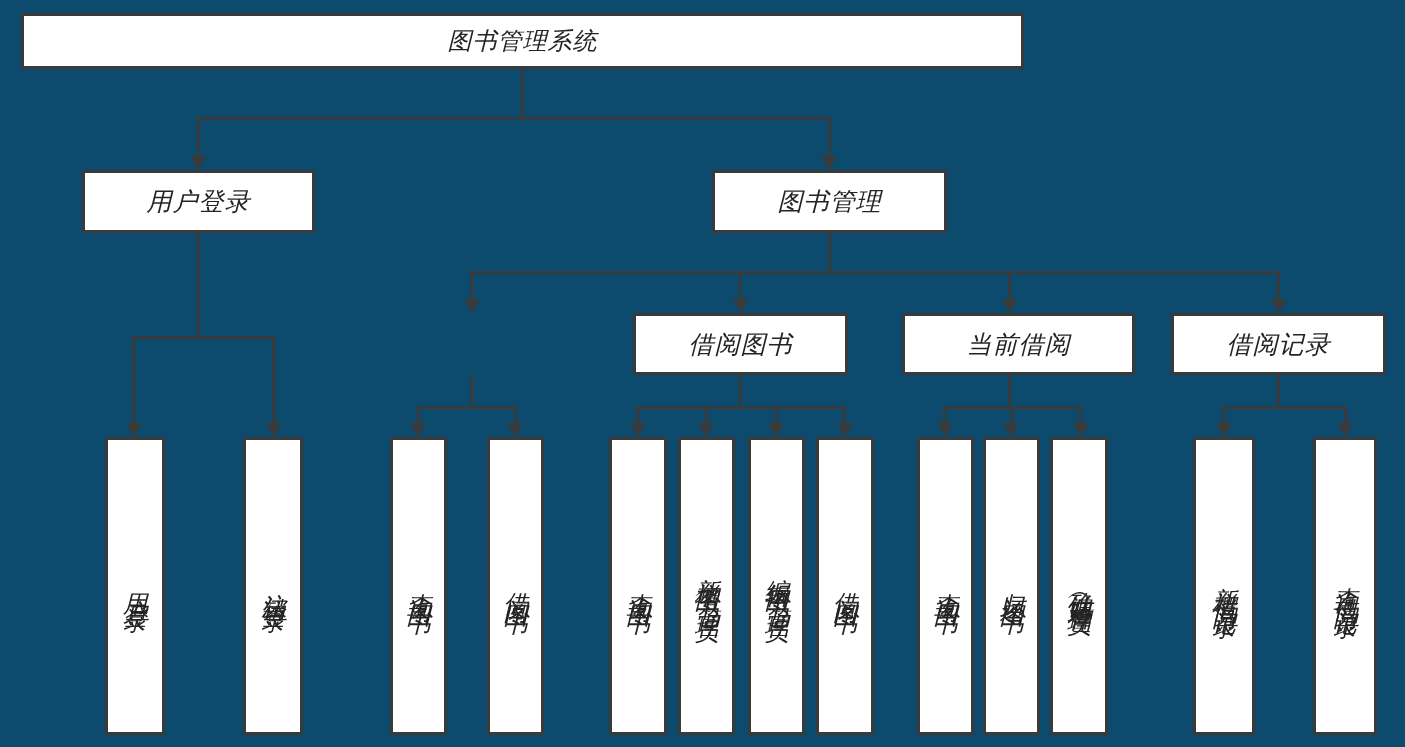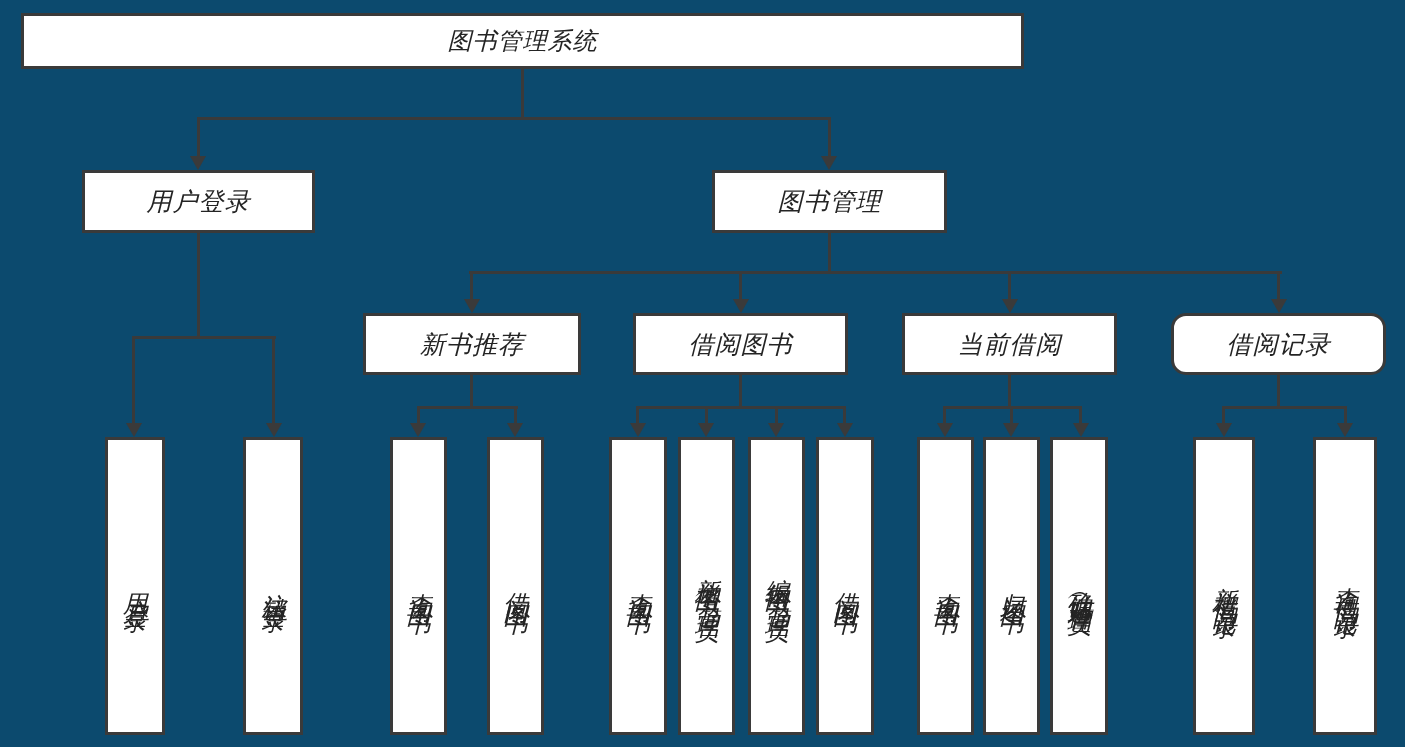--- a/index.html
+++ b/index.html
@@ -77,24 +77,23 @@
   <div class="lh" style="left:469px;top:271px;width:813px;"></div>
   <div class="lv" style="left:470px;top:271px;height:29px;"></div>
   <div class="arr" style="left:464px;top:299px;"></div>
   <div class="lv" style="left:739px;top:271px;height:29px;"></div>
   <div class="arr" style="left:733px;top:299px;"></div>
   <div class="lv" style="left:1008px;top:271px;height:29px;"></div>
   <div class="arr" style="left:1002px;top:299px;"></div>
   <div class="lv" style="left:1277px;top:271px;height:29px;"></div>
   <div class="arr" style="left:1271px;top:299px;"></div>
 
-  <div class="box" style="left:363px;top:313px;width:218px;height:62px;">新书推荐</div>
   <div class="box" style="left:633px;top:313px;width:215px;height:62px;">借阅图书</div>
-  <div class="box" style="left:902px;top:313px;width:215px;height:62px;text-align:center;">当前借阅</div>
-  <div class="box" style="left:1171px;top:313px;width:215px;height:62px;border-radius:15px;">借阅记录</div>
+  <div class="box" style="left:902px;top:313px;width:233px;height:62px;text-align:center;">当前借阅</div>
+  <div class="box" style="left:1171px;top:313px;width:215px;height:62px;">借阅记录</div>
 
   <div class="lv" style="left:470px;top:375px;height:34px;"></div>
   <div class="lh" style="left:417px;top:406px;width:101px;"></div>
   <div class="lv" style="left:417px;top:406px;height:18px;"></div>
   <div class="arr" style="left:410px;top:423px;"></div>
   <div class="lv" style="left:514px;top:406px;height:18px;"></div>
   <div class="arr" style="left:507px;top:423px;"></div>
 
   <div class="lv" style="left:739px;top:375px;height:34px;"></div>
   <div class="lh" style="left:636px;top:406px;width:210px;"></div>

